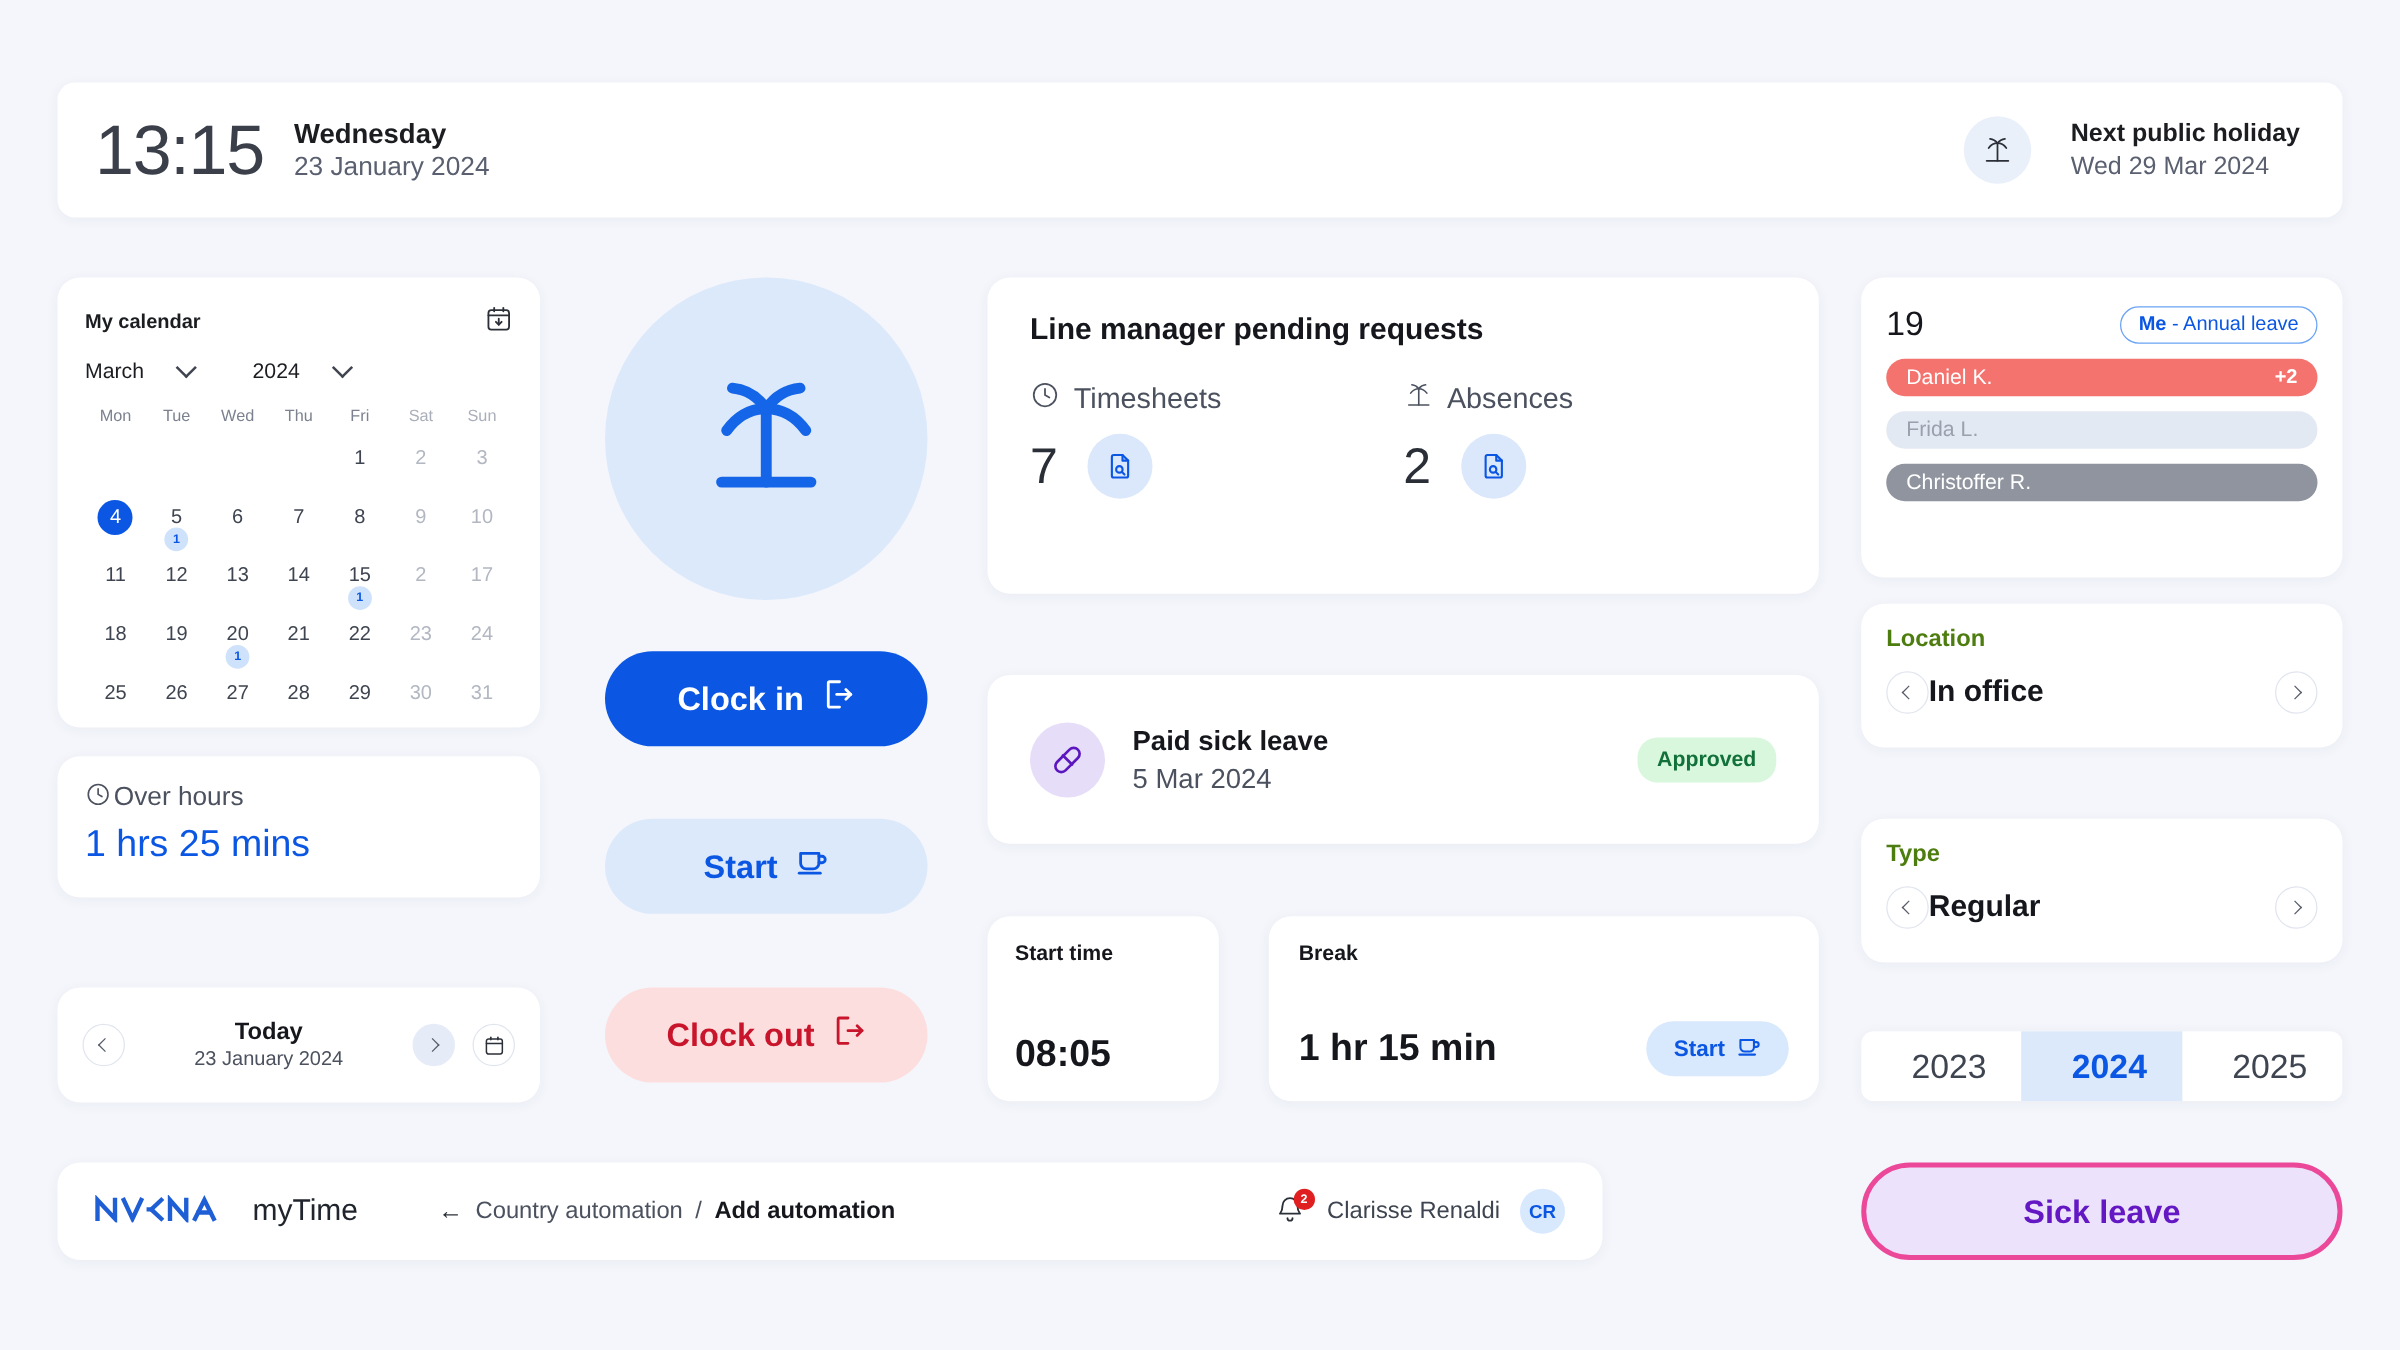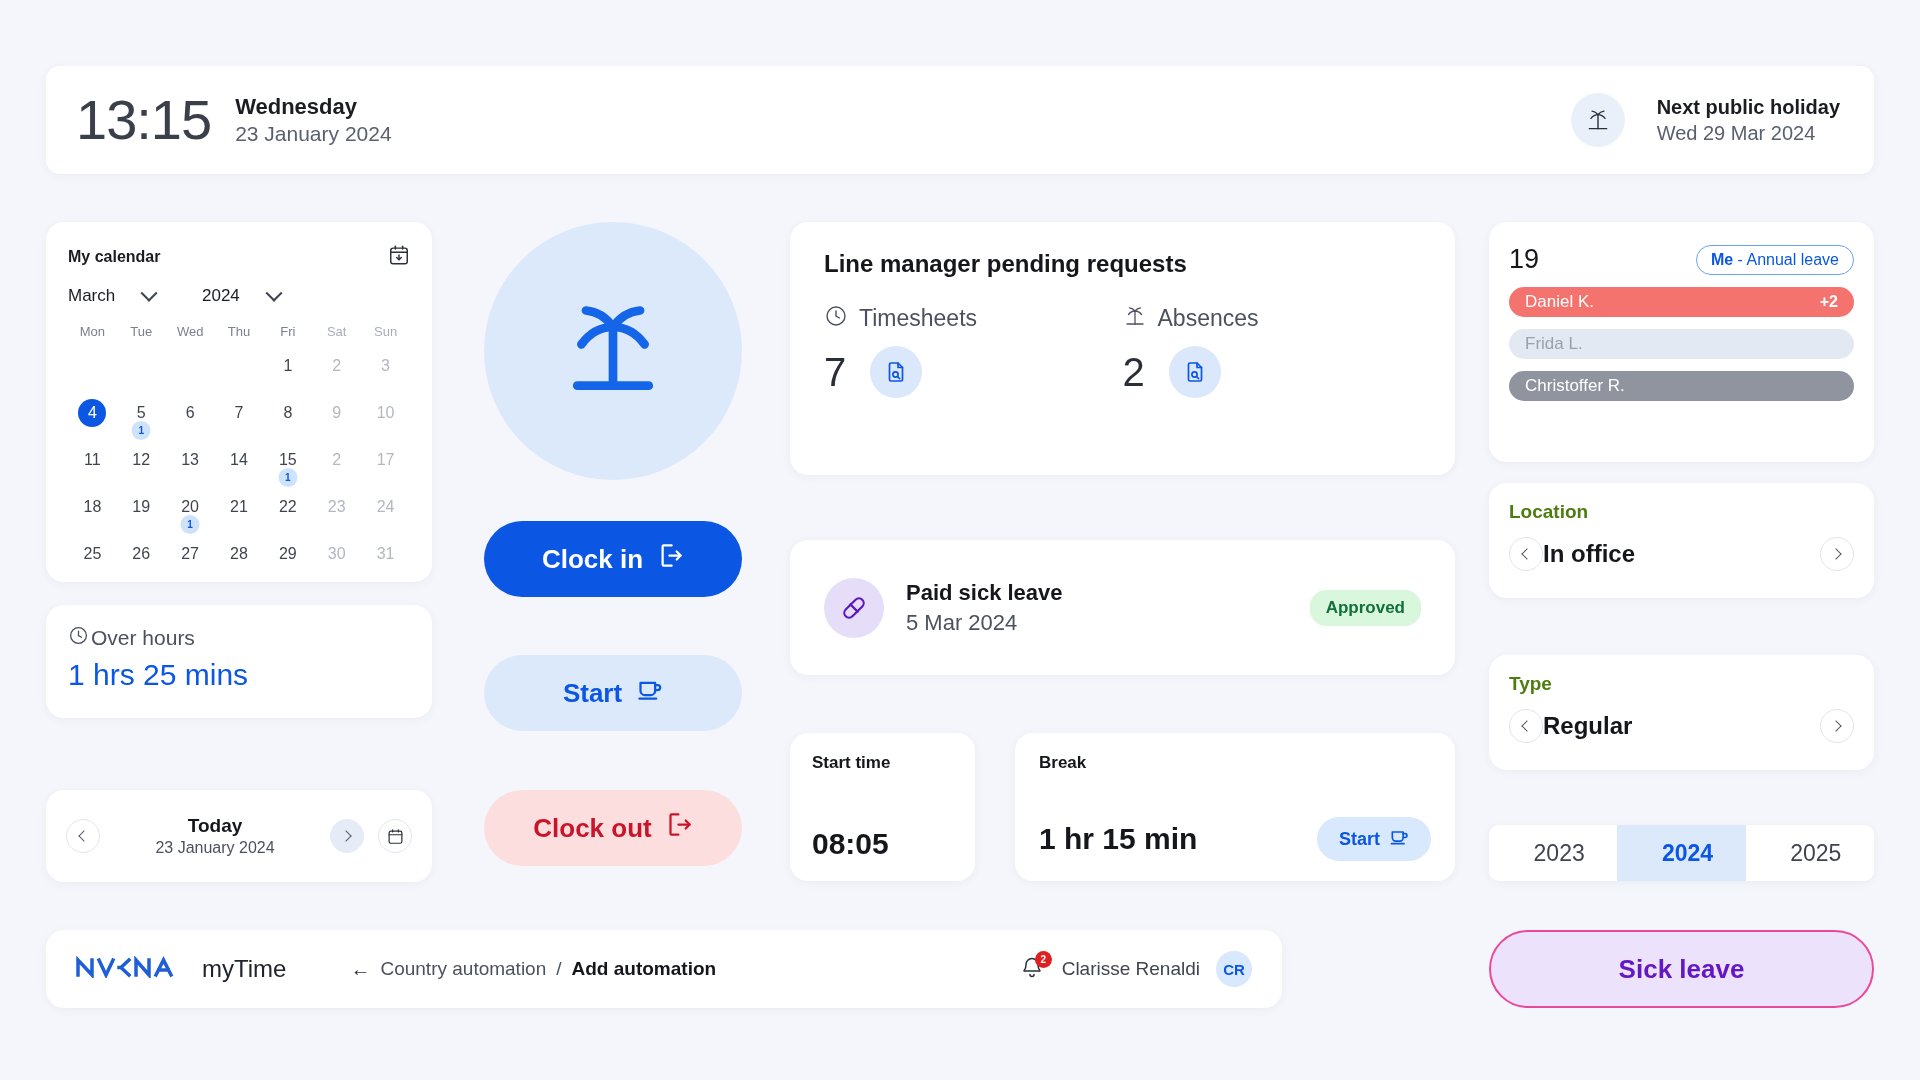--- a/index.html
+++ b/index.html
@@ -240,29 +240,29 @@
   .step-val { flex: 1; text-align: left; font-size: 24px; font-weight: 700; color: #15171c; }
 
   .yearsel {
     position: absolute; left: 1489px; top: 825px;
     width: 385px; height: 56px;
     display: flex; border-radius: 10px; overflow: hidden;
     box-shadow: 0 2px 10px rgba(30,50,90,0.05);
   }
   .yr {
     flex: 1; display: flex; align-items: center; justify-content: center;
-    background: #ffffff; font-size: 23px; color: #3f4550; cursor: pointer; padding-left: 12px;
+    background: #ffffff; font-size: 27px; color: #3f4550; cursor: pointer; padding-left: 12px;
   }
   .yr.active { background: #dce9fb; color: #0b57e3; font-weight: 700; }
 
   .sickbtn {
     position: absolute; left: 1489px; top: 930px;
     width: 385px; height: 78px;
     border-radius: 39px;
-    background: #ece2fb; border: 2px solid #ec4899;
+    background: #ece2fb; border: 4px solid #ec4899;
     display: flex; align-items: center; justify-content: center;
     font-size: 26px; font-weight: 700; color: #6418c4; cursor: pointer;
     font-family: "Liberation Sans", sans-serif;
   }
 
   
   .bottombar {
     position: absolute; left: 46px; top: 930px;
     width: 1236px; height: 78px;
     display: flex; align-items: center; padding: 0 30px;

